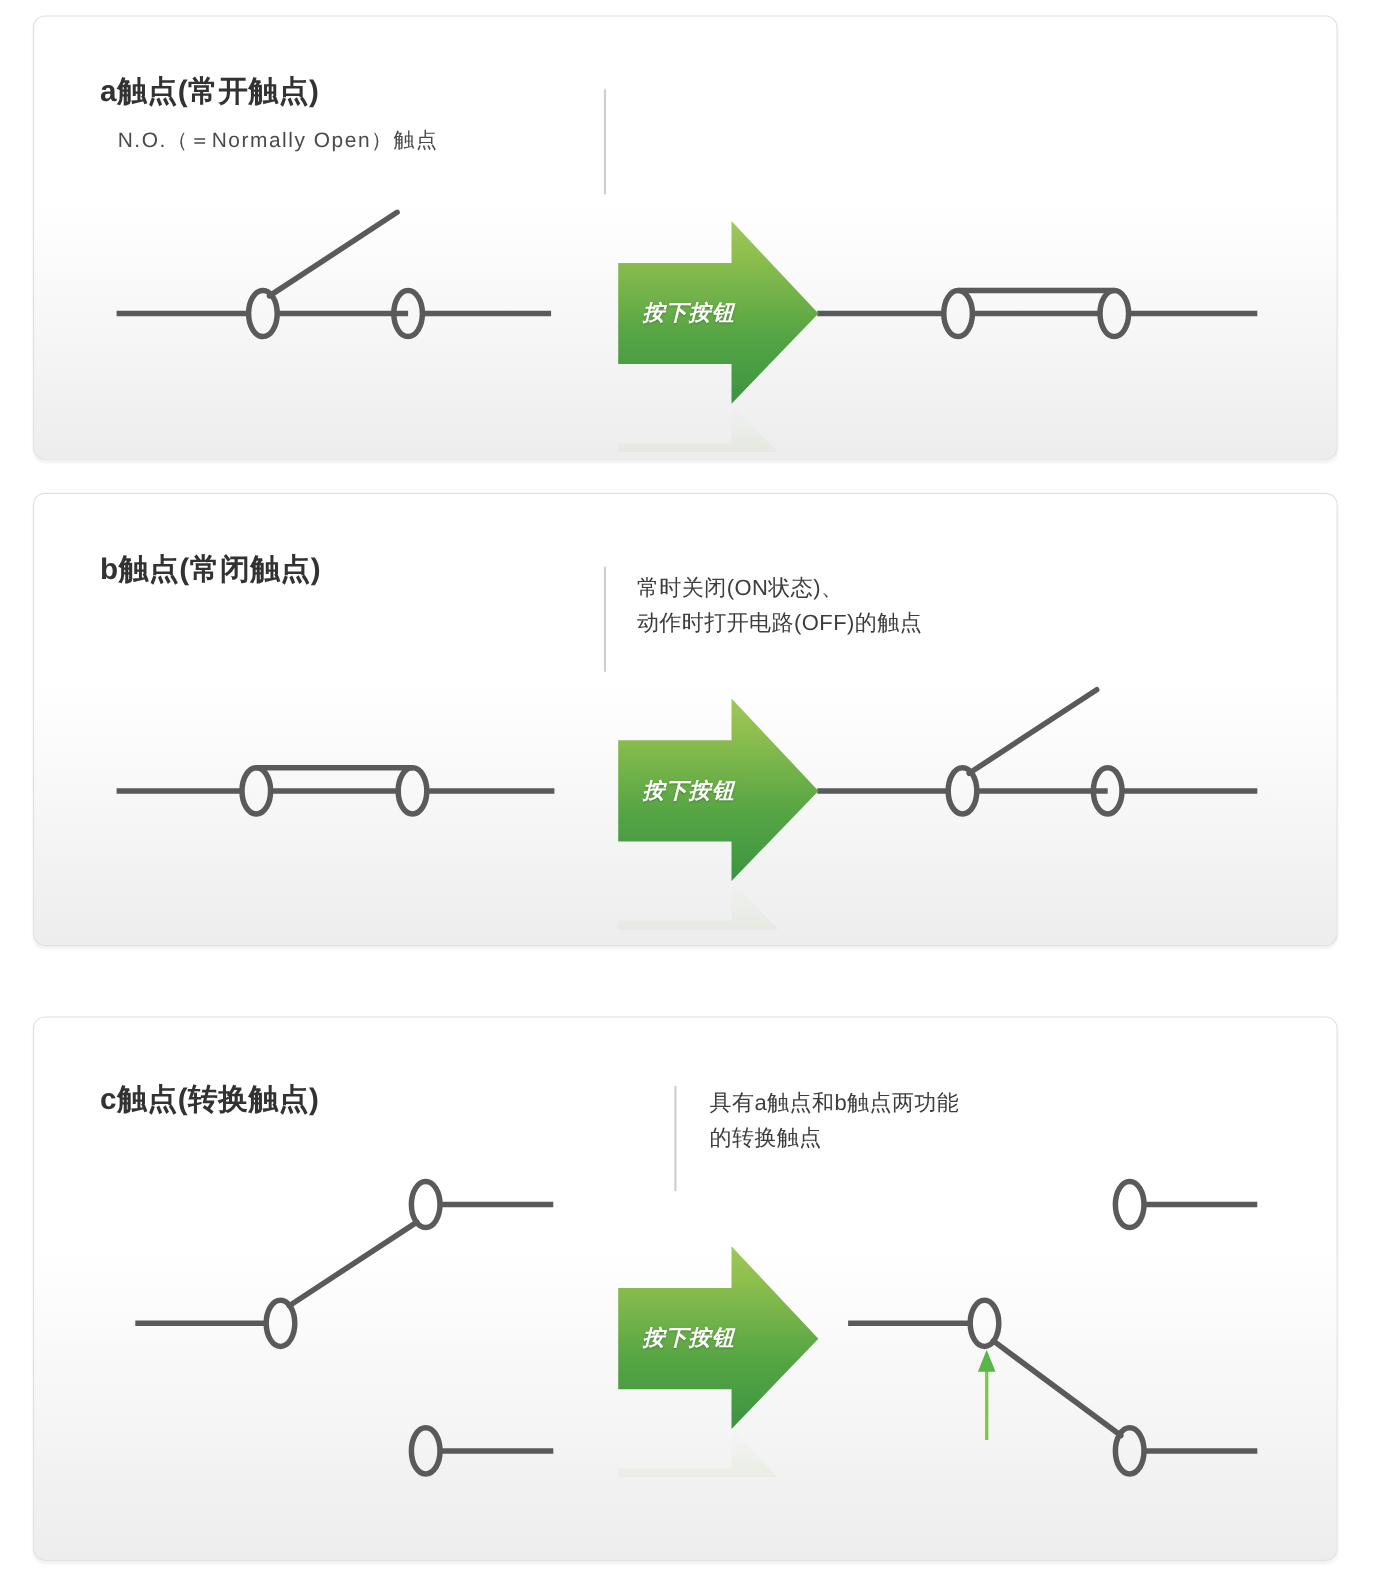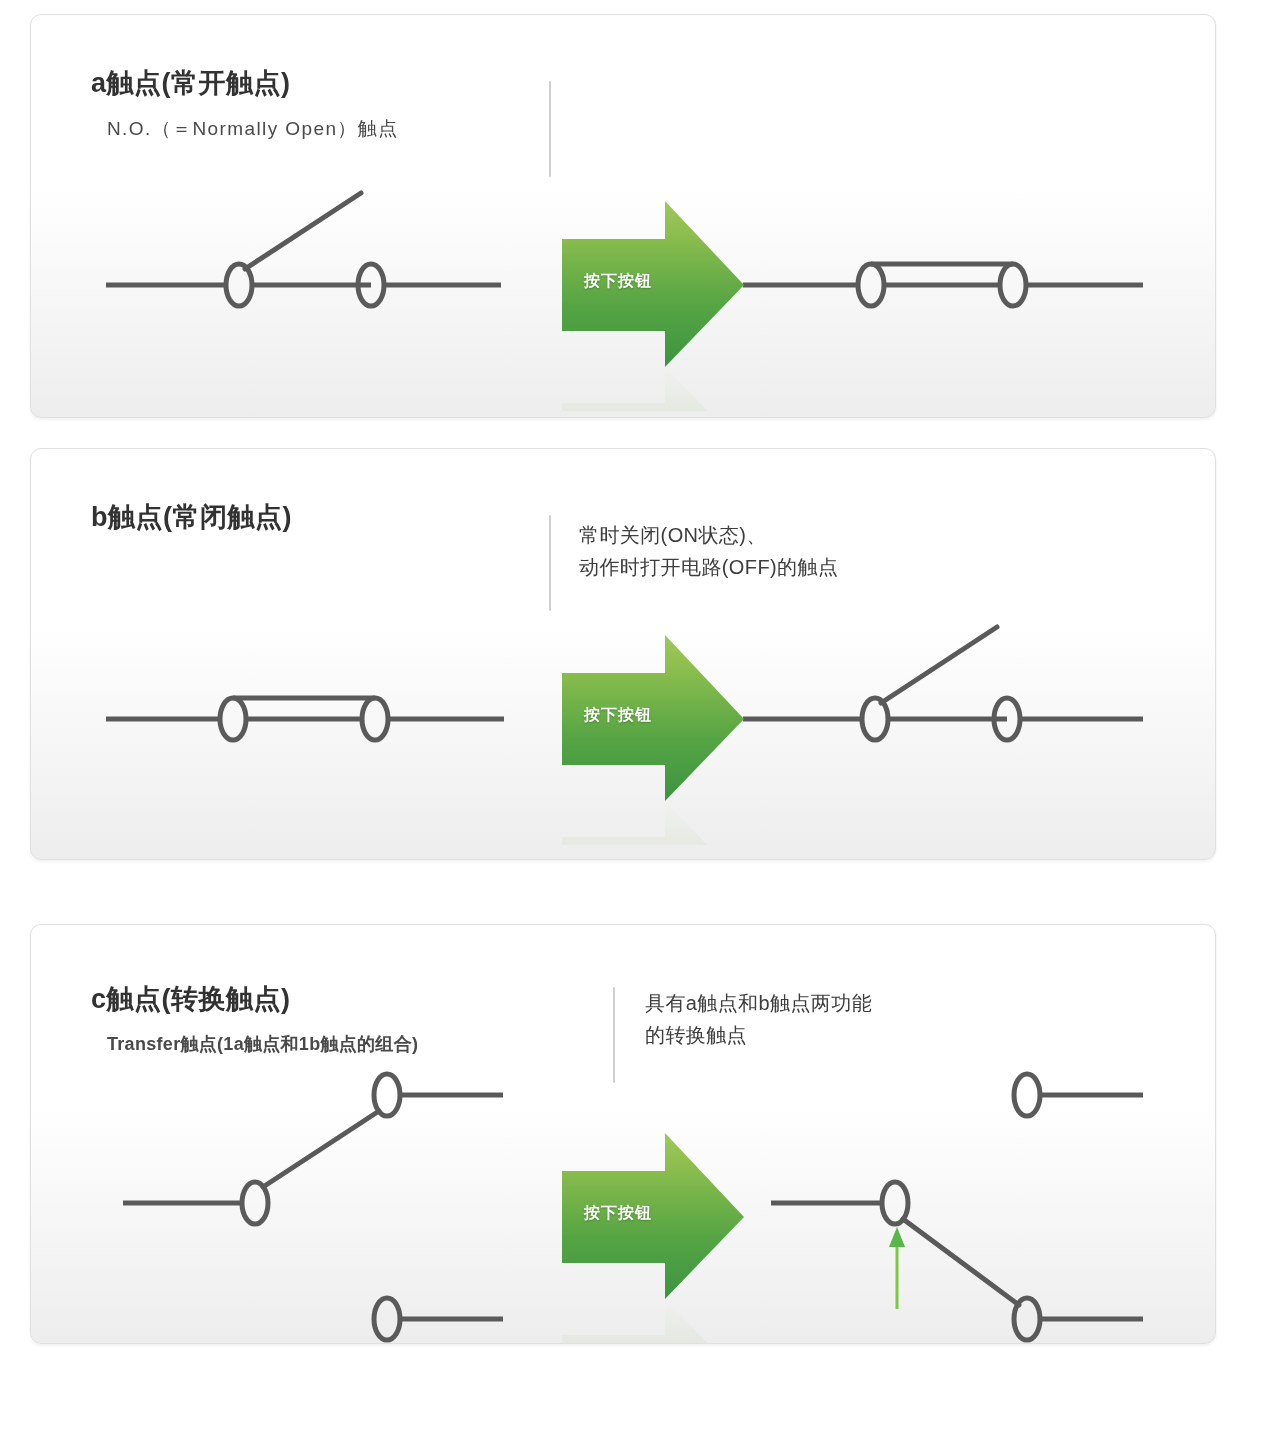--- a/index.html
+++ b/index.html
@@ -25,21 +25,21 @@
     width:1186px;
     box-sizing:border-box;
     border:1px solid #e0e0e0;
     border-radius:11px;
     background:linear-gradient(to bottom,#ffffff 0%,#ffffff 42%,#f6f6f6 72%,#ededed 100%);
     box-shadow:0 2px 3px rgba(0,0,0,0.06);
     overflow:hidden;
   }
   .card-a{top:14px;height:404px;}
   .card-b{top:448px;height:412px;}
-  .card-c{top:924px;height:420px;}
+  .card-c{top:924px;height:495px;}
 
   
   .card-head{
     position:absolute;
     top:0;left:0;right:0;
     height:160px;
   }
   .titlebox{
     position:absolute;
     left:60px;
@@ -88,26 +88,27 @@
   }
   .diagram svg{display:block;}
 
   
   .arrowwrap{
     position:absolute;
   }
   .arrow-label{
     position:absolute;
     color:#ffffff;
-    font-size:16px;
+    font-size:20px;
     font-weight:bold;
     letter-spacing:1px;
     text-shadow:0 1px 2px rgba(0,0,0,0.25);
     pointer-events:none;
     white-space:nowrap;
+    font-style:italic;
   }
 
   
   .callout{
     position:absolute;
     border:2px solid #7ac943;
     border-radius:9px;
     background:#ffffff;
     color:#45a135;
     font-weight:bold;
@@ -232,21 +233,20 @@
       </svg>
       <span class="arrow-label" style="left:32px;top:70px;">按下按钮</span>
     </div>
   </section>
 
   <section class="card card-c">
 
     <div class="card-head">
       <div class="titlebox" style="left:60px;top:58px;width:510px;">
         <h2 class="title">c触点(转换触点)</h2>
-        <p class="subtitle subtitle-bold">Transfer触点(1a触点和1b触点的组合)</p>
       </div>
       <div class="vdivider" style="left:582px;top:62px;height:96px;"></div>
       <div class="descbox" style="left:614px;top:62px;width:500px;">具有a触点和b触点两功能
 的转换触点</div>
     </div>
 
     <div class="diagram" style="top:132px;height:320px;">
       <svg width="1184" height="320" viewBox="0 0 1184 320">
         <g stroke="#5a5a5a" stroke-width="5" fill="none" stroke-linecap="butt">
 

